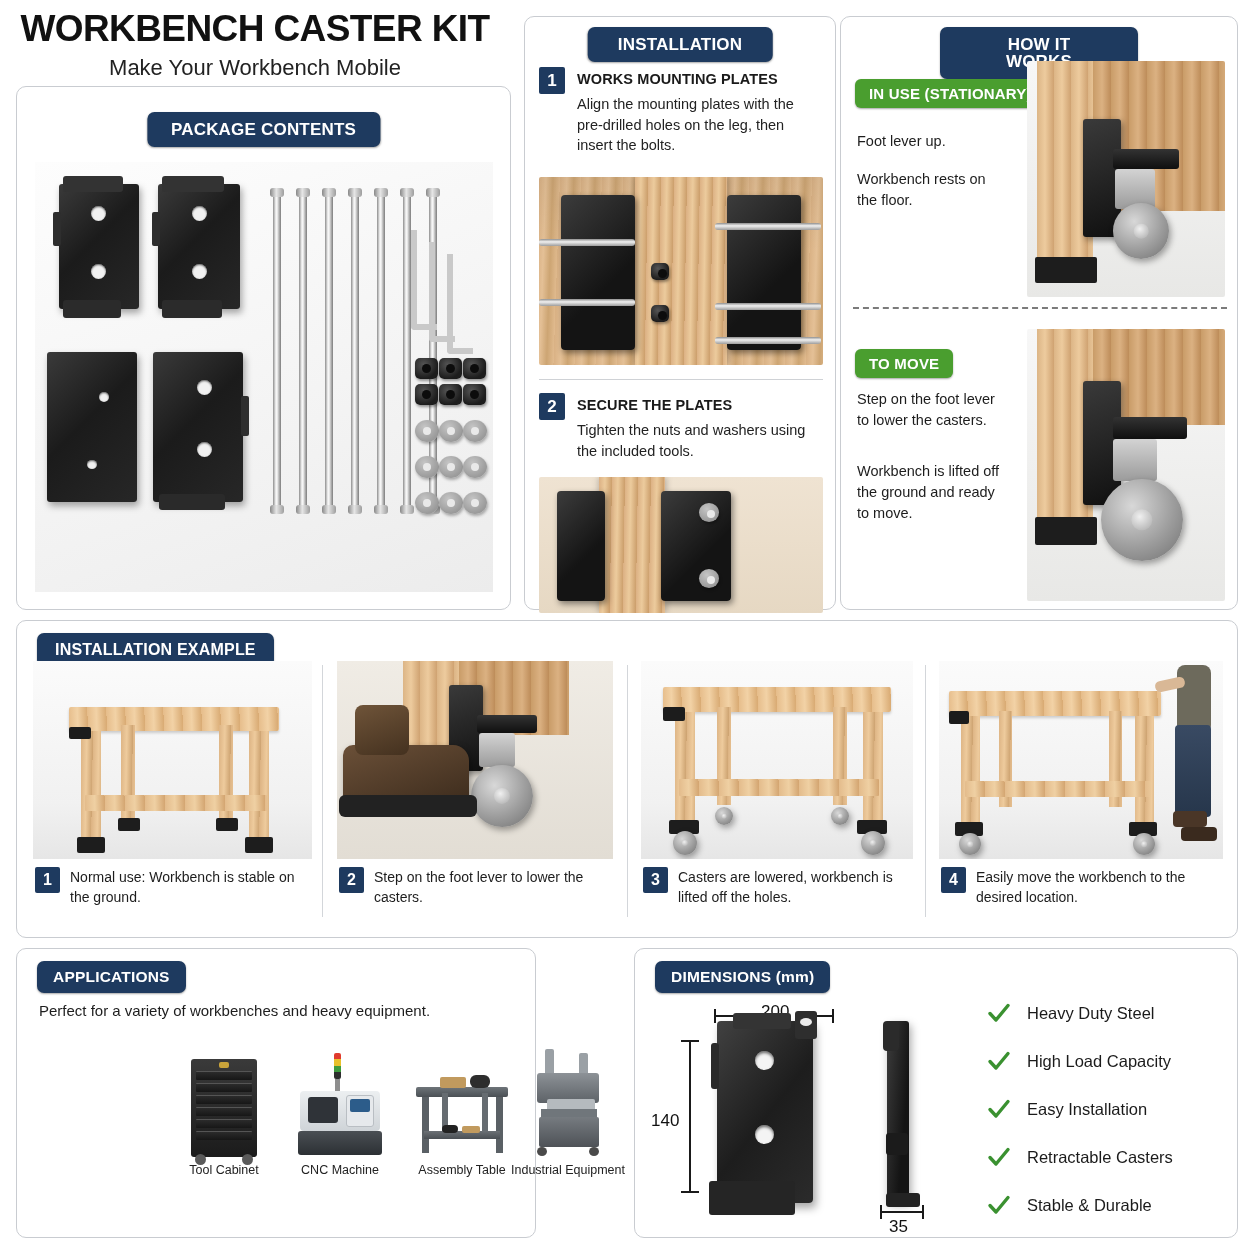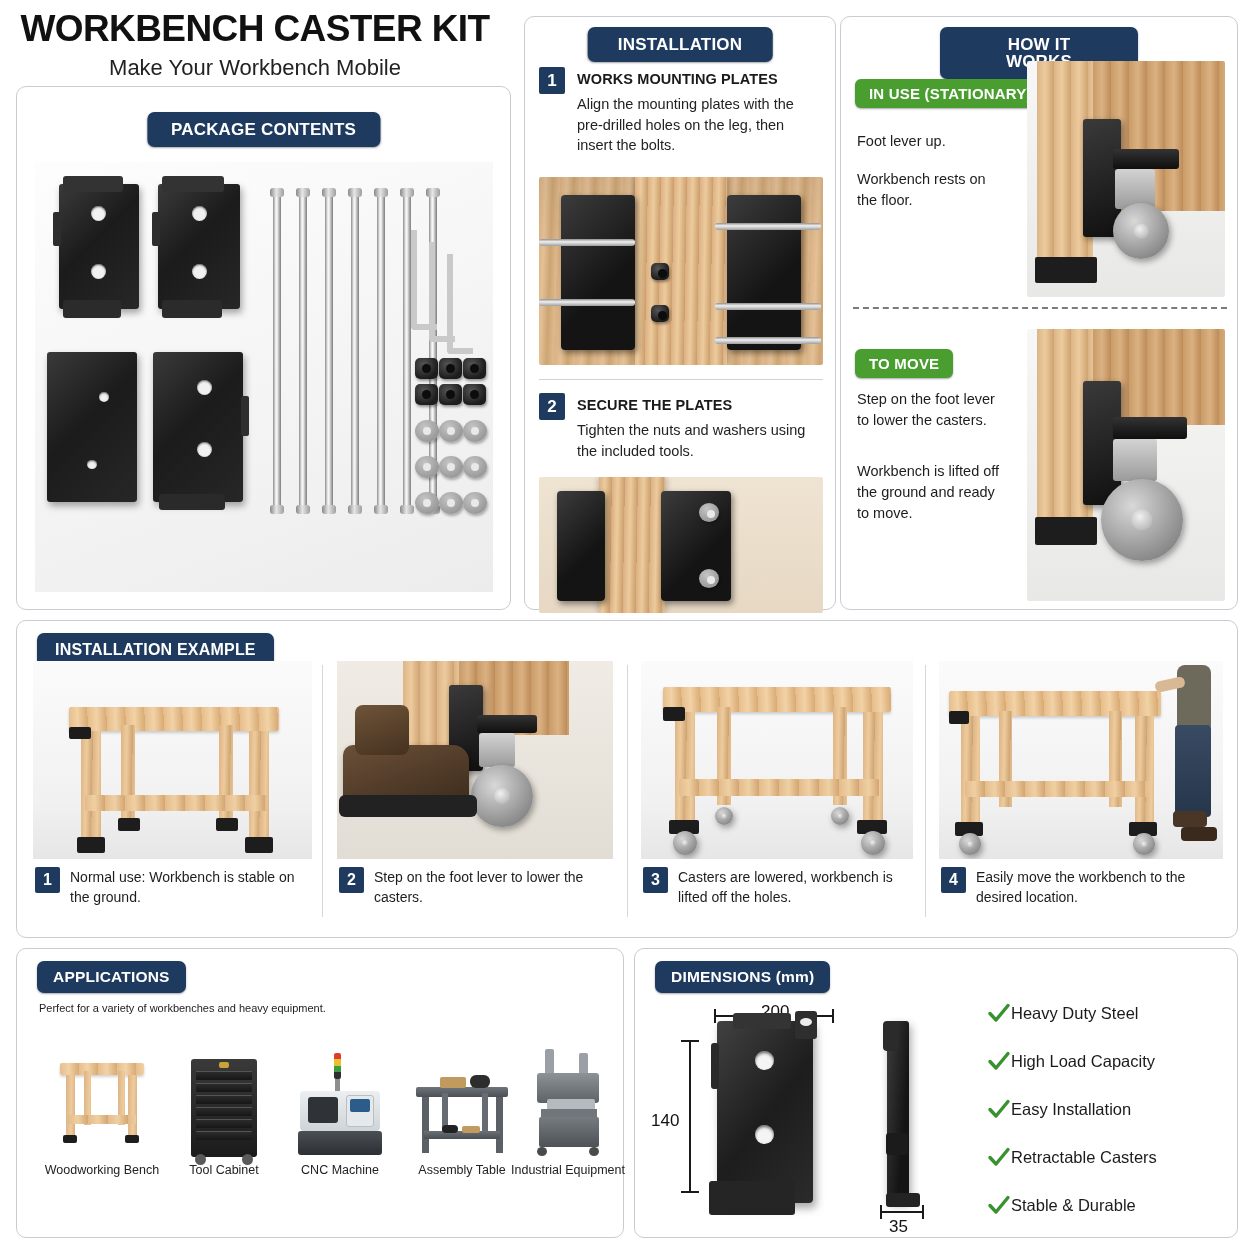--- a/index.html
+++ b/index.html
@@ -237,24 +237,24 @@
     display: flex; gap: 10px;
   }
   .ex-num {
     flex: none; width: 25px; height: 26px; background: #1e3a5f; color: #fff;
     font-weight: bold; font-size: 16px; border-radius: 2px;
     display:flex; align-items:center; justify-content:center;
   }
   .ex-text { font-size: 14px; line-height: 1.43; color: #1d1d1d; }
 
   
-  #apps-card { left: 16px; top: 948px; width: 608px; height: 290px; }
+  #apps-card { left: 16px; top: 948px; width: 520px; height: 290px; }
   #apps-badge { position: absolute; left: 20px; top: 12px; padding: 8px 16px; font-size: 15.5px; }
   #apps-lead {
-    position: absolute; left: 22px; top: 53px; font-size: 11px; color: #1d1d1d;
+    position: absolute; left: 22px; top: 53px; font-size: 15px; color: #1d1d1d;
   }
   .app-cell { position: absolute; top: 86px; width: 118px; text-align: center; }
   .app-art {
     position: relative; height: 122px;
     display: flex; align-items: flex-end; justify-content: center;
   }
   .app-label { font-size: 12.5px; color: #222; margin-top: 6px; white-space: nowrap; }
 
   
   .toolbox { position: relative; width: 66px; height: 98px;
@@ -290,21 +290,21 @@
     position: absolute; width: 19px; height: 19px; border-radius: 50%;
     background: #f4f4f4; box-shadow: inset 0 2px 3px rgba(0,0,0,.55);
   }
   .side-plate {
     position: absolute;
     background: linear-gradient(95deg,#3d3d3d,#141414 70%);
     border-radius: 3px;
     box-shadow: 2px 4px 8px rgba(0,0,0,.35);
   }
   .feature-row {
-    position: absolute; display: flex; align-items: center; 
+    position: absolute; display: flex; align-items: center; gap: 16px;
   }
   .check { flex: none; width: 24px; height: 24px; }
   .feature-text { font-size: 16.5px; color: #1b1b1b; }
 </style>
 </head>
 <body>
 
 <div class="page">
 
   <div class="main-title">WORKBENCH CASTER KIT</div>
@@ -539,35 +539,20 @@
         <div class="ex-num">4</div>
         <div class="ex-text">Easily move the workbench to the desired location.</div>
       </div>
     </div>
   </div>
 
   <div class="card" id="apps-card">
     <div class="badge" id="apps-badge">APPLICATIONS</div>
     <div id="apps-lead">Perfect for a variety of workbenches and heavy equipment.</div>
 
-    <div class="app-cell" style="left:26px;">
-      <div class="app-art">
-        <div style="position:relative;width:92px;height:104px;">
-          <div class="bench-top" style="left:4px;top:10px;width:84px;height:12px;"></div>
-          <div class="bench-leg" style="left:10px;top:22px;width:9px;height:62px;"></div>
-          <div class="bench-leg" style="left:72px;top:22px;width:9px;height:62px;"></div>
-          <div class="bench-leg" style="left:28px;top:18px;width:7px;height:54px;"></div>
-          <div class="bench-leg" style="left:62px;top:18px;width:7px;height:54px;"></div>
-          <div class="bench-shelf" style="left:12px;top:62px;width:68px;height:9px;"></div>
-          <div class="leg-boot" style="left:7px;top:82px;width:14px;height:8px;"></div>
-          <div class="leg-boot" style="left:69px;top:82px;width:14px;height:8px;"></div>
-        </div>
-      </div>
-      <div class="app-label">Woodworking Bench</div>
-    </div>
 
     <div class="app-cell" style="left:148px;">
       <div class="app-art">
         <div class="toolbox">
           <div class="drawer" style="top:12px;"></div>
           <div class="drawer" style="top:24px;"></div>
           <div class="drawer" style="top:36px;"></div>
           <div class="drawer" style="top:48px;"></div>
           <div class="drawer" style="top:60px;"></div>
           <div class="drawer" style="top:72px;"></div>

